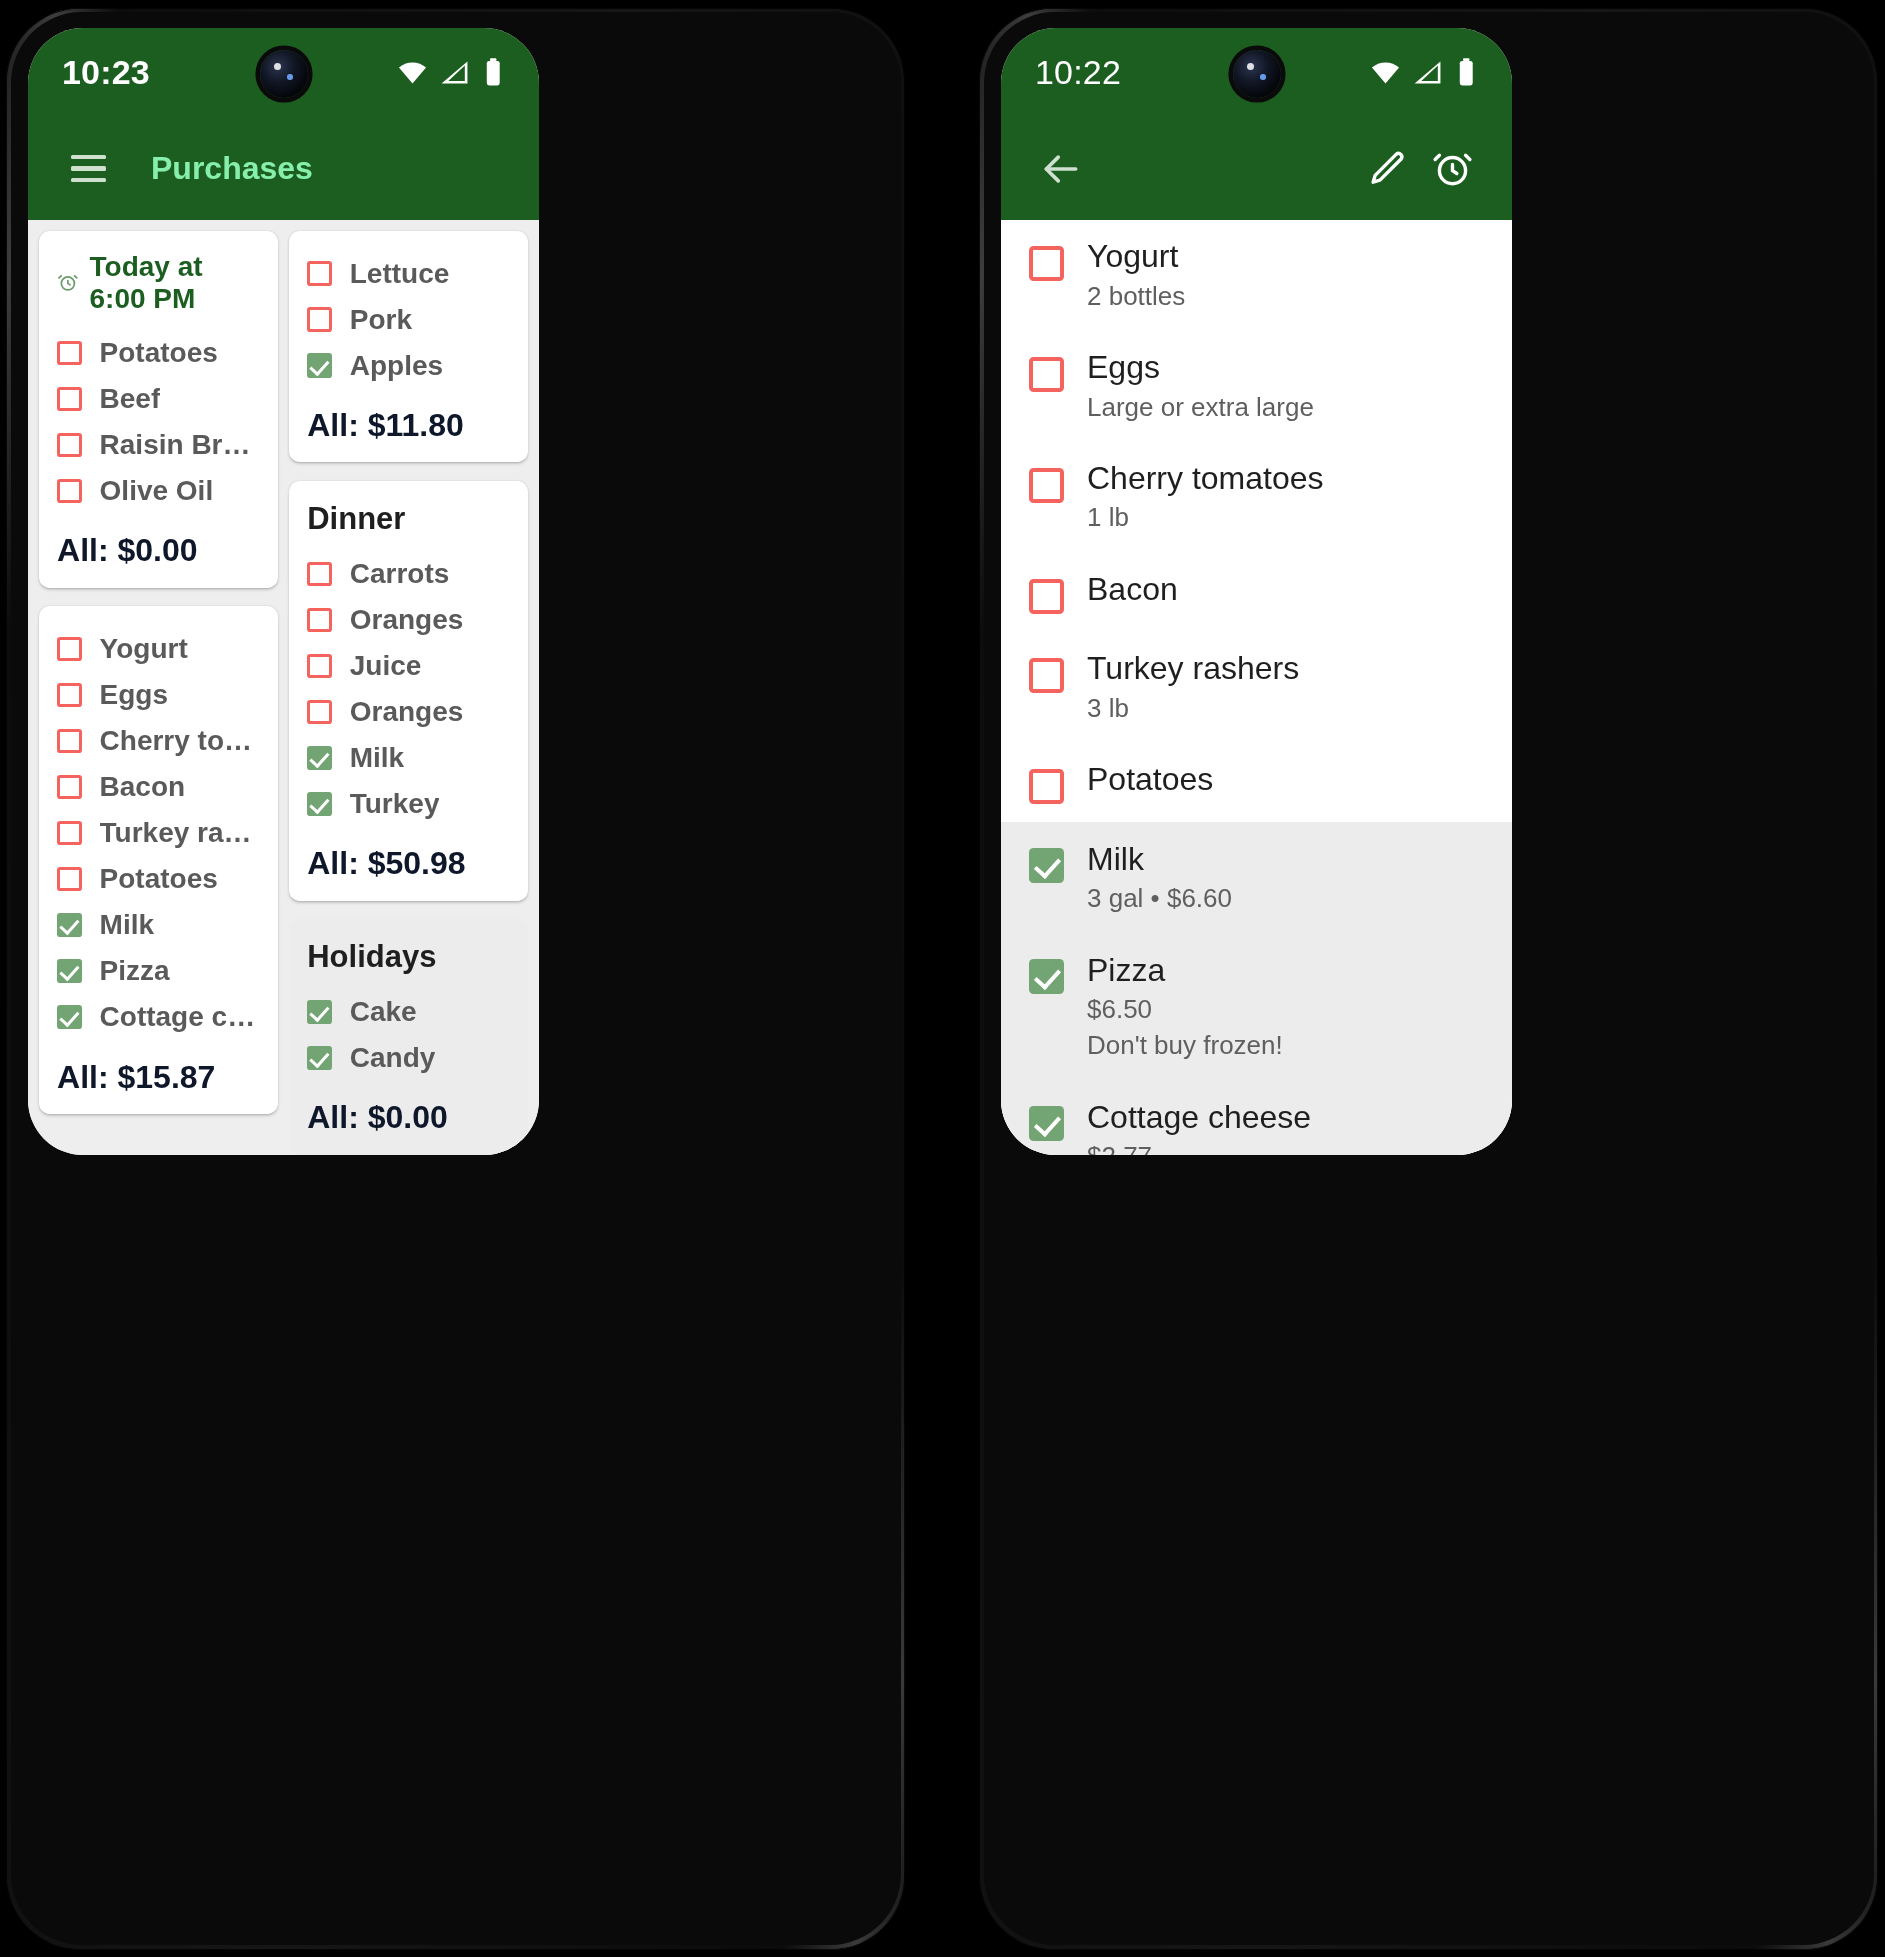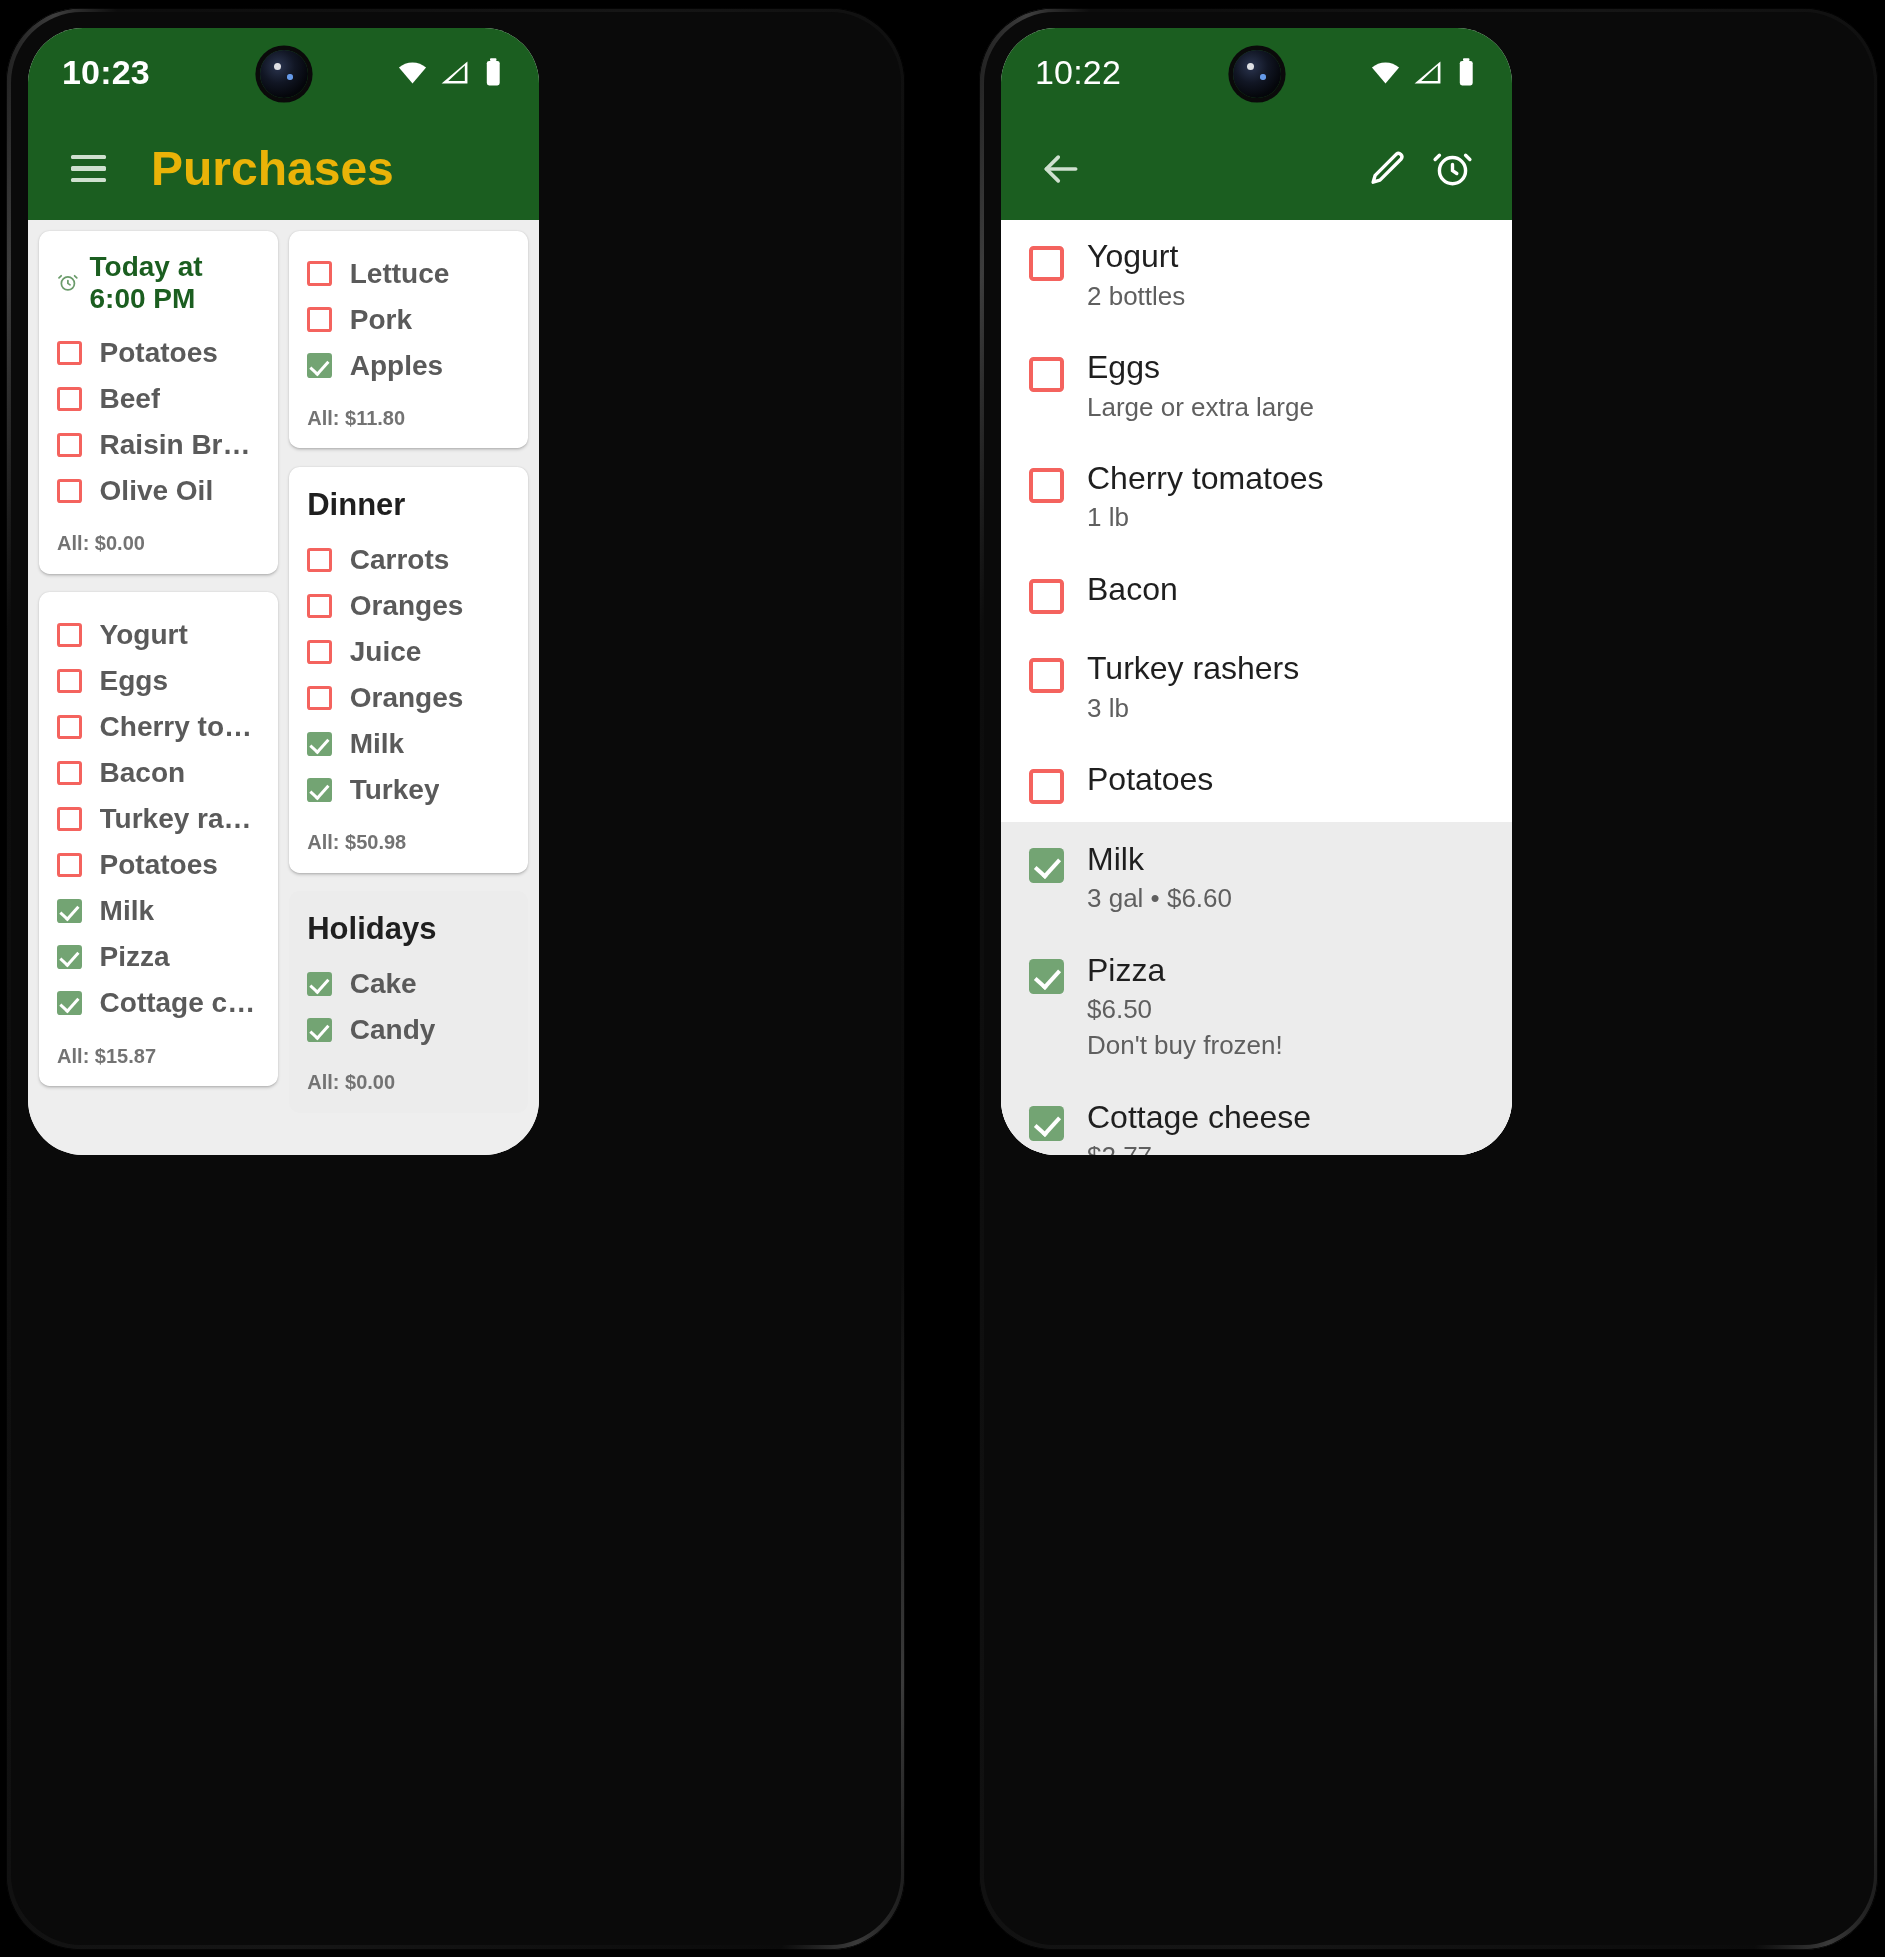--- a/index.html
+++ b/index.html
@@ -104,22 +104,22 @@
 
   
   .appbar {
     height: 103px;
     background: #1b5e20;
     display: flex;
     align-items: center;
     padding: 0 28px;
   }
   .appbar .title {
-    color: #eab308;
-    font-size: 48px;
+    color: #86efac;
+    font-size: 32px;
     margin-left: 31px;
   }
   .appbar .spacer { flex: 1 1 auto; }
   .appbar-btn {
     width: 64px; height: 64px;
     display: flex; align-items: center; justify-content: center;
     cursor: pointer;
   }
   .hamburger {
     width: 35px;
@@ -208,22 +208,22 @@
     content: "";
     position: absolute;
     left: 7px; top: 3.1px;
     width: 8.4px; height: 14.6px;
     border: solid #ffffff;
     border-width: 0 3.5px 3.5px 0;
     transform: rotate(42deg);
   }
 
   .card-total {
-    font-size: 20px;
-    color: #737373;
+    font-size: 32px;
+    color: #0f172a;
     margin-top: 18.4px;
   }
 
   
   .detail-list { background: #ffffff; }
   .detail-item {
     display: flex;
     align-items: flex-start;
     gap: 23px;
     padding: 18.4px 34px 18.4px 28px;

